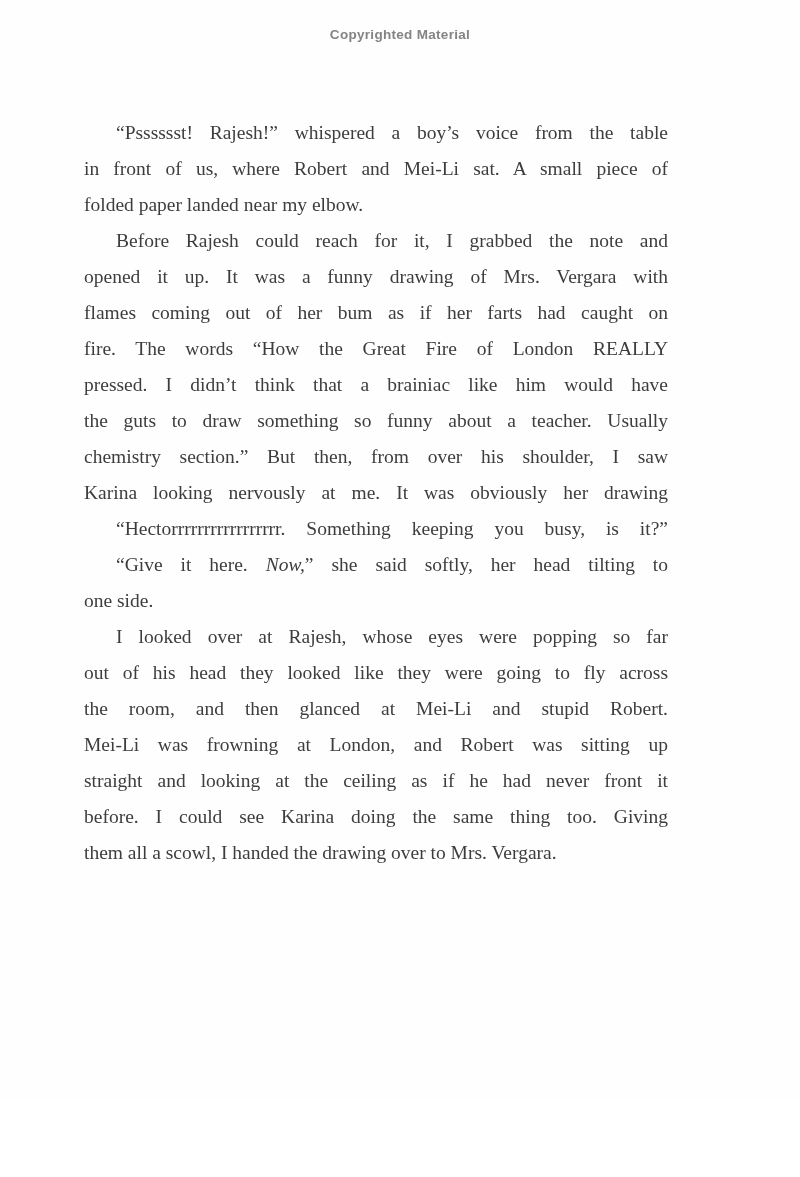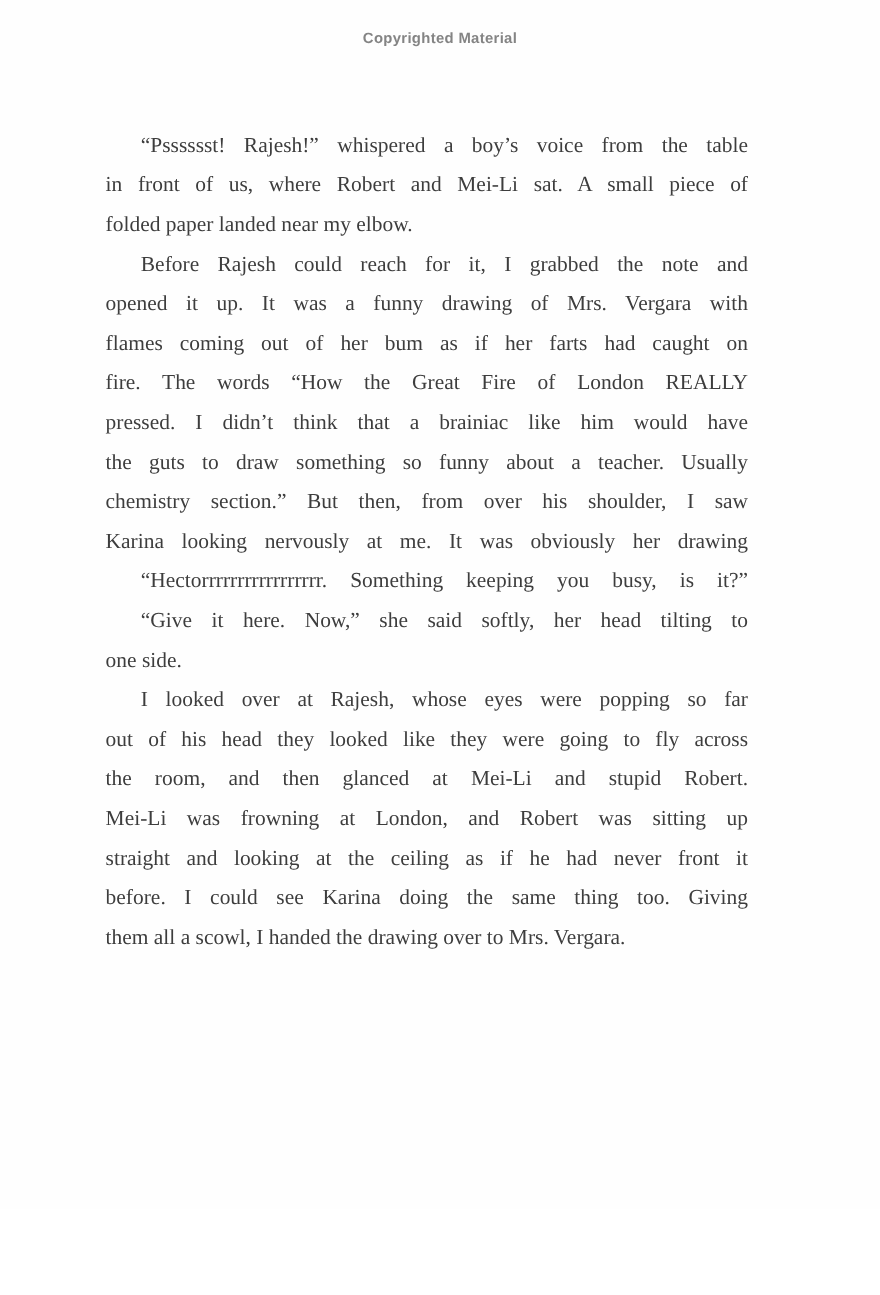--- a/index.html
+++ b/index.html
@@ -23,39 +23,39 @@
     font-family: "Liberation Sans", sans-serif;
     font-weight: 700;
     font-size: 13.5px;
     letter-spacing: 0.3px;
     color: var(--notice-color, #848484);
   }
   .notice-top { top: 27px; }
   .notice-bottom { top: 1133px; }
   .book-text {
     position: absolute;
-    left: 96px;
+    left: 84px;
     top: 115px;
     width: 584px;
     font-size: 19.5px;
     line-height: 36px;
     color: var(--body-text-color, #3d3d3d);
   }
   .paragraph { margin: 0; }
   .line {
     text-align: justify;
     text-align-last: left;
   }
   .line.just {
     text-align-last: justify;
   }
   .line.first {
     text-indent: 32px;
   }
-  .em { }
+  .em { font-style: italic; }
   .page-number {
     position: absolute;
     top: 1103px;
     left: 0;
     width: 100%;
     text-align: center;
     font-family: "DejaVu Sans", sans-serif;
     font-weight: 700;
     font-size: 22px;
     line-height: 26px;

